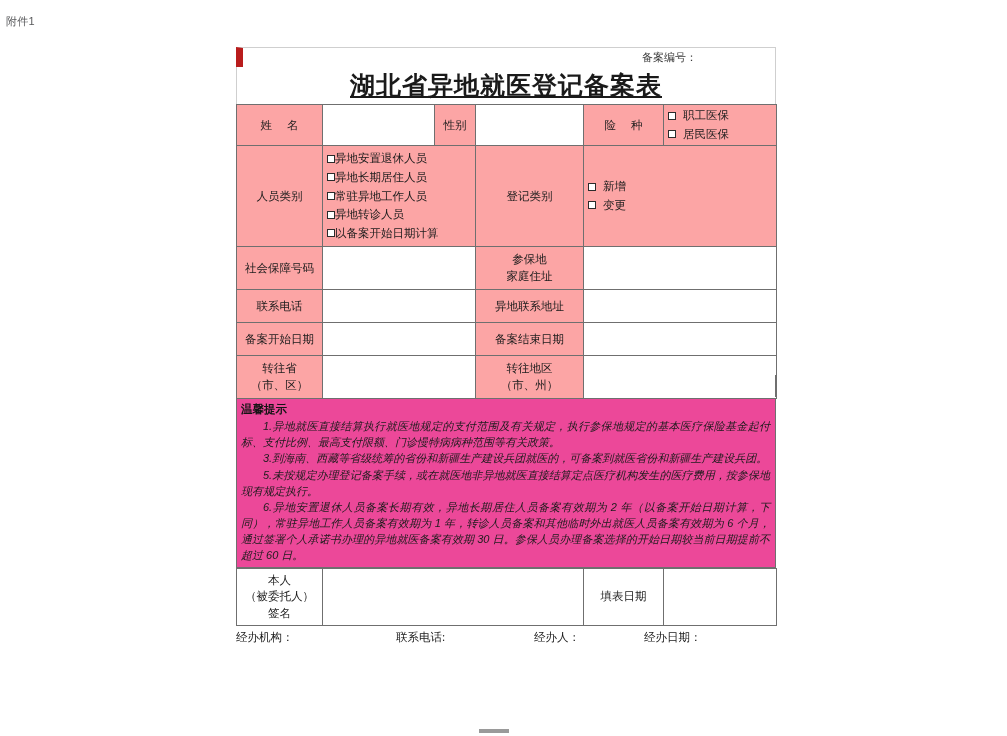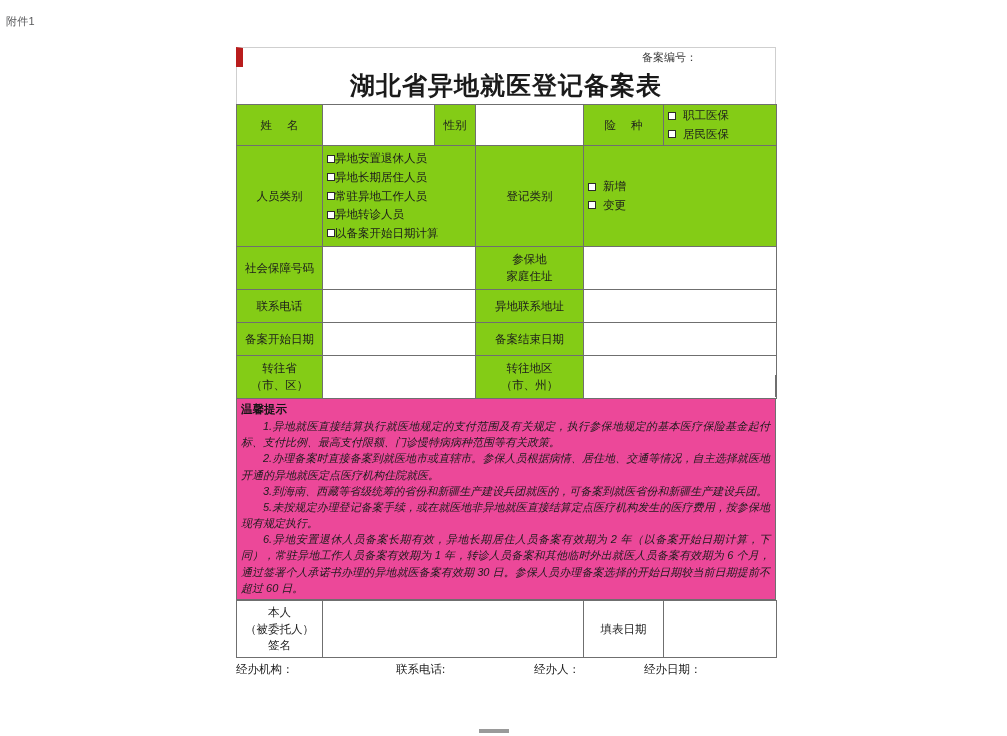--- a/index.html
+++ b/index.html
@@ -63,28 +63,29 @@
     justify-content: center;
     background: #fff;
   }
   .doc-title {
     font-family: "Liberation Serif", "DejaVu Serif", serif;
     font-weight: bold;
     font-size: 25px;
     letter-spacing: 1px;
     color: #1a1a1a;
     white-space: nowrap;
+    text-decoration: underline;
   }
 
   
   table.form {
     border-collapse: collapse;
     table-layout: fixed;
     width: 540px;
-    background: #84cc16;
+    background: #fca5a5;
   }
   table.form td {
     border: 1px solid #6f6f6f;
     font-size: 11.5px;
     color: #1c1c1c;
     padding: 0 4px;
     vertical-align: middle;
     line-height: 1.45;
   }
   .lbl {
@@ -325,21 +326,20 @@
           <div>（市、州）</div>
         </td>
         <td class="fill" colspan="2"></td>
       </tr>
     </tbody>
   </table>
 
   <div class="notice">
     <div class="notice-title">温馨提示</div>
     <p>1.异地就医直接结算执行就医地规定的支付范围及有关规定，执行参保地规定的基本医疗保险基金起付标、支付比例、最高支付限额、门诊慢特病病种范围等有关政策。</p>
-    <p>2.办理备案时直接备案到就医地市或直辖市。参保人员根据病情、居住地、交通等情况，自主选择就医地开通的异地就医定点医疗机构住院就医。</p>
     <p>3.到海南、西藏等省级统筹的省份和新疆生产建设兵团就医的，可备案到就医省份和新疆生产建设兵团。</p>
     <p>5.未按规定办理登记备案手续，或在就医地非异地就医直接结算定点医疗机构发生的医疗费用，按参保地现有规定执行。</p>
     <p>6.异地安置退休人员备案长期有效，异地长期居住人员备案有效期为 2 年（以备案开始日期计算，下同），常驻异地工作人员备案有效期为 1 年，转诊人员备案和其他临时外出就医人员备案有效期为 6 个月，通过签署个人承诺书办理的异地就医备案有效期 30 日。参保人员办理备案选择的开始日期较当前日期提前不超过 60 日。</p>
   </div>
 
   <table class="sign">
     <colgroup>
       <col style="width:86px">
       <col style="width:261px">
       <col style="width:80px">

